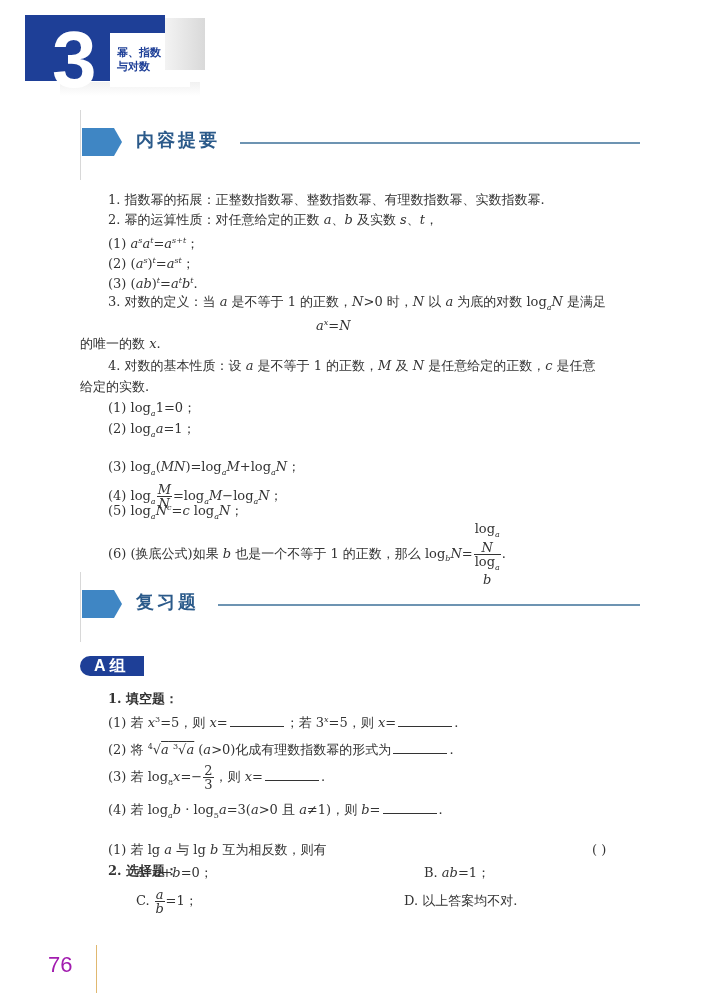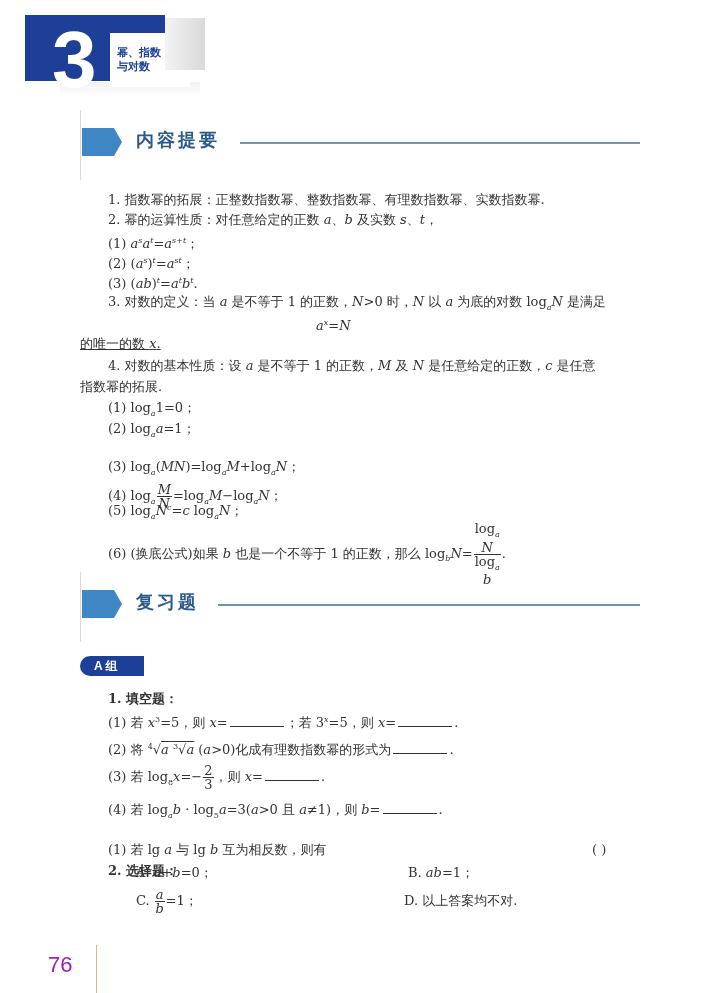--- a/index.html
+++ b/index.html
@@ -23,21 +23,21 @@
 
   .p { position:absolute; left:80px; width:560px; font-size:13px; line-height:20px; white-space:nowrap; }
   .ind { left:108px; }
   .i { font-style:italic; }
   sup, sub { font-size:8px; }
   .frac { display:inline-block; vertical-align:middle; text-align:center; line-height:13px; margin:0 1px; }
   .frac span { display:block; }
   .frac .num { border-bottom:1px solid #333; padding:0 1px; }
   .blank { display:inline-block; width:54px; border-bottom:1px solid #333; height:12px; margin:0 2px; }
 
-  .group-badge { position:absolute; left:80px; top:656px; width:64px; height:20px; background:#1e3f97; border-radius:10px 0 0 10px; color:#fff; font-family:"Liberation Sans",sans-serif; font-weight:bold; font-size:12px; line-height:20px; padding-left:14px; }
+  .group-badge { position:absolute; left:80px; top:656px; width:64px; height:20px; background:#1e3f97; border-radius:10px 0 0 10px; color:#fff; font-family:"Liberation Sans",sans-serif; font-weight:bold; font-size:16px; line-height:20px; padding-left:14px; }
 
   .page-num { position:absolute; left:48px; top:952px; font-family:"Liberation Sans",sans-serif; font-size:22px; color:#a21caf; }
   .page-line { position:absolute; left:96px; top:945px; width:1px; height:48px; background:#e0b870; }
   b.q { font-weight:bold; }
 </style>
 </head>
 <body>
 
 <div class="chap-shadow"></div>
 <div class="chap">
@@ -57,23 +57,23 @@
   <div class="sec-line" style="left:160px;"></div>
 </div>
 
 <div class="p ind" style="top:190px;">1. 指数幂的拓展：正整数指数幂、整数指数幂、有理数指数幂、实数指数幂.</div>
 <div class="p ind" style="top:210px;">2. 幂的运算性质：对任意给定的正数 <span class="i">a</span>、<span class="i">b</span> 及实数 <span class="i">s</span>、<span class="i">t</span>，</div>
 <div class="p ind" style="top:231px;">(1) <span class="i">a<sup>s</sup>a<sup>t</sup></span>=<span class="i">a<sup>s+t</sup></span>；</div>
 <div class="p ind" style="top:251px;">(2) (<span class="i">a<sup>s</sup></span>)<sup class="i">t</sup>=<span class="i">a<sup>st</sup></span>；</div>
 <div class="p ind" style="top:271px;">(3) (<span class="i">ab</span>)<sup class="i">t</sup>=<span class="i">a<sup>t</sup>b<sup>t</sup></span>.</div>
 <div class="p ind" style="top:292px;">3. 对数的定义：当 <span class="i">a</span> 是不等于 1 的正数，<span class="i">N</span>&gt;0 时，<span class="i">N</span> 以 <span class="i">a</span> 为底的对数 log<sub class="i">a</sub><span class="i">N</span> 是满足</div>
 <div class="p" style="top:313px; left:316px; width:auto;"><span class="i">a<sup>x</sup></span>=<span class="i">N</span></div>
-<div class="p" style="top:334px;text-decoration:underline;">的唯一的数 <span class="i">x</span>.</div>
+<div class="p" style="top:334px;">的唯一的数 <span class="i">x</span>.</div>
 <div class="p ind" style="top:356px;">4. 对数的基本性质：设 <span class="i">a</span> 是不等于 1 的正数，<span class="i">M</span> 及 <span class="i">N</span> 是任意给定的正数，<span class="i">c</span> 是任意</div>
-<div class="p" style="top:377px;">指数幂的拓展.</div>
+<div class="p" style="top:377px;">给定的实数.</div>
 <div class="p ind" style="top:398px;">(1) log<sub class="i">a</sub>1=0；</div>
 <div class="p ind" style="top:419px;">(2) log<sub class="i">a</sub><span class="i">a</span>=1；</div>
 <div class="p ind" style="top:440px;margin-top:17px;">(3) log<sub class="i">a</sub>(<span class="i">MN</span>)=log<sub class="i">a</sub><span class="i">M</span>+log<sub class="i">a</sub><span class="i">N</span>；</div>
 <div class="p ind" style="top:462px; line-height:30px;margin-top:19px;">(4) log<sub class="i">a</sub><span class="frac i"><span class="num">M</span><span>N</span></span>=log<sub class="i">a</sub><span class="i">M</span>−log<sub class="i">a</sub><span class="i">N</span>；</div>
 <div class="p ind" style="top:498px;">(5) log<sub class="i">a</sub><span class="i">N<sup>c</sup></span>=<span class="i">c</span> log<sub class="i">a</sub><span class="i">N</span>；</div>
 <div class="p ind" style="top:522px; line-height:34px;">(6) (换底公式)如果 <span class="i">b</span> 也是一个不等于 1 的正数，那么 log<sub class="i">b</sub><span class="i">N</span>=<span class="frac"><span class="num">log<sub class="i">a</sub><span class="i">N</span></span><span>log<sub class="i">a</sub><span class="i">b</span></span></span>.</div>
 
 <div class="sec" style="top:582px;">
   <div class="sec-vline"></div>
   <div class="sec-arrow"></div>
@@ -85,18 +85,18 @@
 
 <div class="p ind" style="top:689px;"><b class="q">1. 填空题：</b></div>
 <div class="p ind" style="top:710px;">(1) 若 <span class="i">x</span><sup>3</sup>=5，则 <span class="i">x</span>=<span class="blank"></span>；若 3<sup class="i">x</sup>=5，则 <span class="i">x</span>=<span class="blank"></span>.</div>
 <div class="p ind" style="top:737px;">(2) 将 <sup>4</sup>√<span style="text-decoration:overline;text-align:right;"><span class="i">a</span> <sup>3</sup>√<span class="i" style="text-decoration:overline;">a</span></span> (<span class="i">a</span>&gt;0)化成有理数指数幂的形式为<span class="blank"></span>.</div>
 <div class="p ind" style="top:762px; line-height:30px;">(3) 若 log<sub>8</sub><span class="i">x</span>=−<span class="frac"><span class="num">2</span><span>3</span></span>，则 <span class="i">x</span>=<span class="blank"></span>.</div>
 <div class="p ind" style="top:800px;">(4) 若 log<sub class="i">a</sub><span class="i">b</span> · log<sub>5</sub><span class="i">a</span>=3(<span class="i">a</span>&gt;0 且 <span class="i">a</span>≠1)，则 <span class="i">b</span>=<span class="blank"></span>.</div>
 <div class="p ind" style="top:861px;"><b class="q">2. 选择题：</b></div>
 <div class="p ind" style="top:840px;">(1) 若 lg <span class="i">a</span> 与 lg <span class="i">b</span> 互为相反数，则有</div>
 <div class="p" style="top:840px; left:592px; width:auto;">(      )</div>
 <div class="p" style="top:863px; left:136px; width:auto;">A. <span class="i">a</span>+<span class="i">b</span>=0；</div>
-<div class="p" style="top:863px; left:408px; width:auto;">B. <span class="i">ab</span>=1；</div>
+<div class="p" style="top:863px; left:424px; width:auto;">B. <span class="i">ab</span>=1；</div>
 <div class="p" style="top:886px; left:136px; width:auto; line-height:30px;">C. <span class="frac i"><span class="num">a</span><span>b</span></span>=1；</div>
 <div class="p" style="top:891px; left:404px; width:auto;">D. 以上答案均不对.</div>
 
 <div class="page-num">76</div>
 <div class="page-line"></div>
 
 </body></html>

